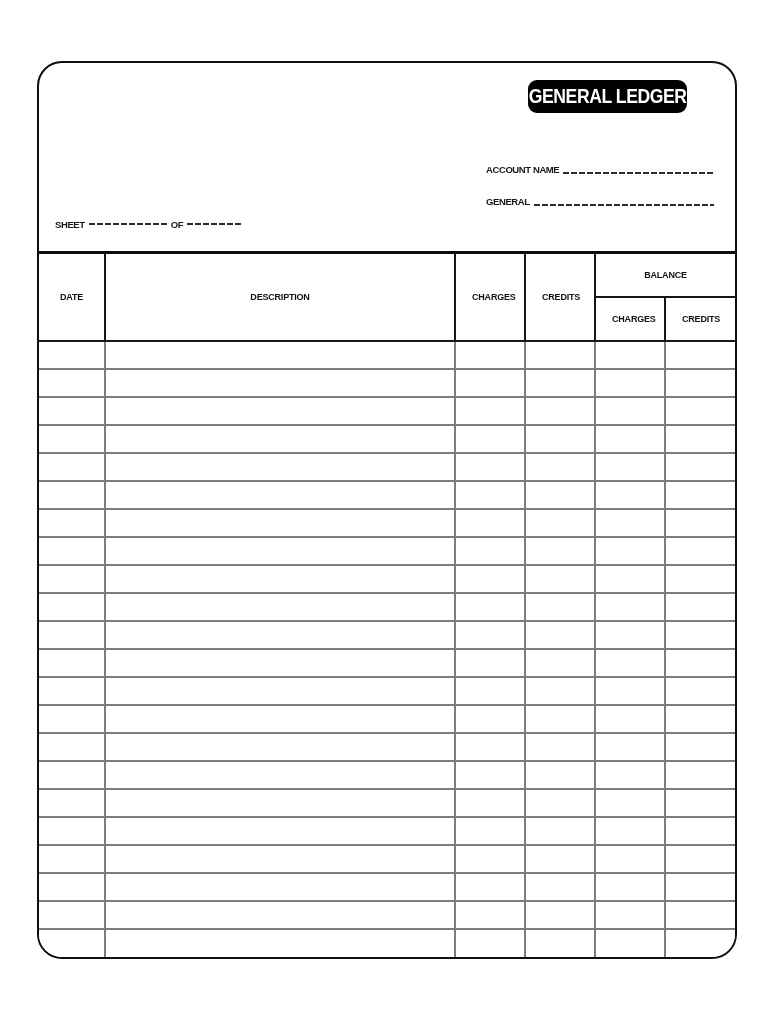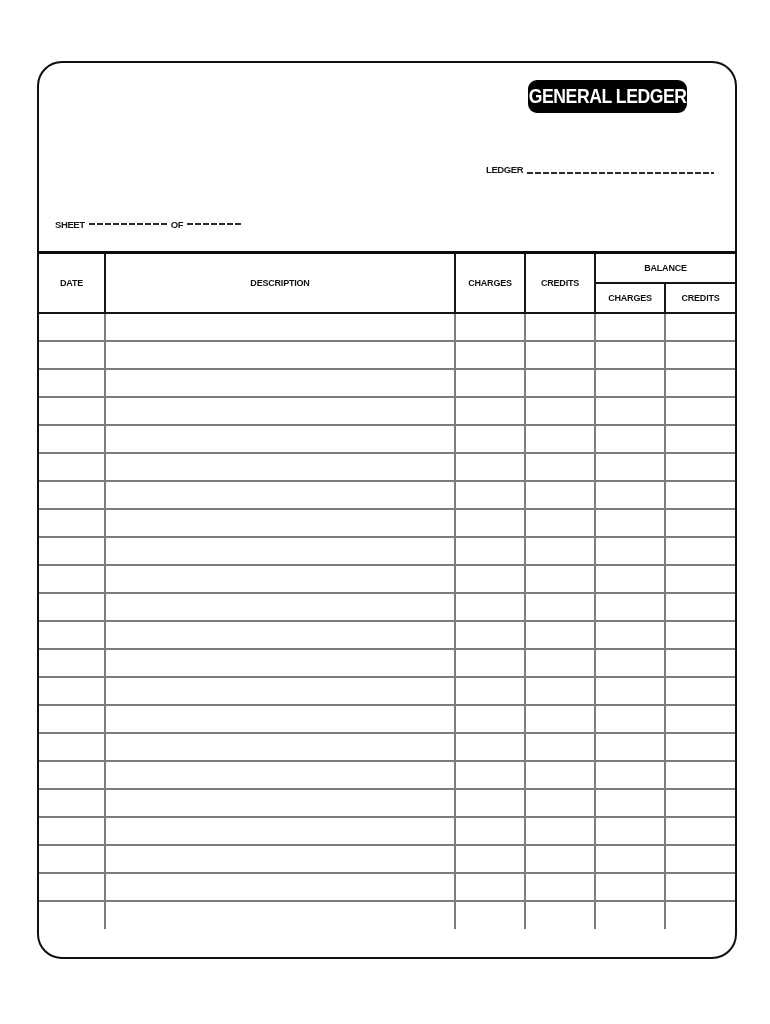--- a/index.html
+++ b/index.html
@@ -43,21 +43,21 @@
   }
   .sheet-line1 { width:80px; flex:none; }
   .sheet-line2 { width:54px; flex:none; }
   .sheet-row .flabel { margin-left:2px; }
 
   table.ledger {
     border-collapse:collapse; table-layout:fixed; width:696px;
     border-top:3px solid #0d0d0d;
   }
   table.ledger thead td {
-    border:2px solid #171717; padding:9px;
+    border:2px solid #171717; padding:16px;
     font-size:9px; font-weight:700; text-align:center; vertical-align:middle;
     letter-spacing:-0.2px; color:#111;
   }
   tr.hrow1 { height:22px; }
   tr.hrow2 { height:25px; }
   table.ledger thead td.no-l { border-left:none;margin-top:29px; }
   table.ledger thead td.no-r { border-right:none; }
   table.ledger tbody td {
     border:2px solid #7d7d7d; height:28px; padding:0; background:#fff;
   }
@@ -71,21 +71,25 @@
 <div class="page">
   <div class="form">
 
     <div class="form-top">
       <div class="badge">
         <span class="badge-text">GENERAL LEDGER</span>
       </div>
 
       <div class="acct-block">
         <div class="acct-row">
-          <span class="flabel">LEDGER</span>
+          <span class="flabel">ACCOUNT NAME</span>
+          <span class="fill-line"></span>
+        </div>
+        <div class="acct-row">
+          <span class="flabel">GENERAL</span>
           <span class="fill-line"></span>
         </div>
       </div>
 
       <div class="sheet-row">
         <span class="flabel">SHEET</span>
         <span class="fill-line sheet-line1"></span>
         <span class="flabel">OF</span>
         <span class="fill-line sheet-line2"></span>
       </div>

